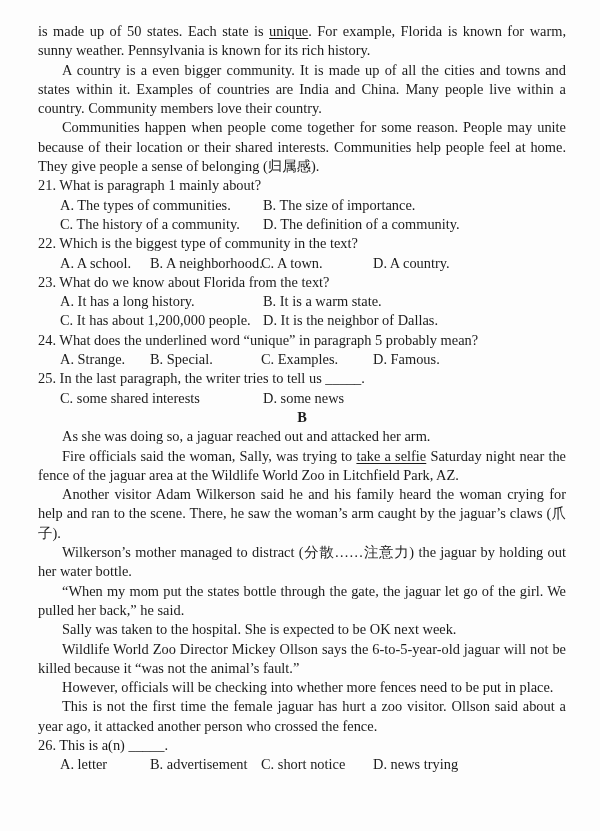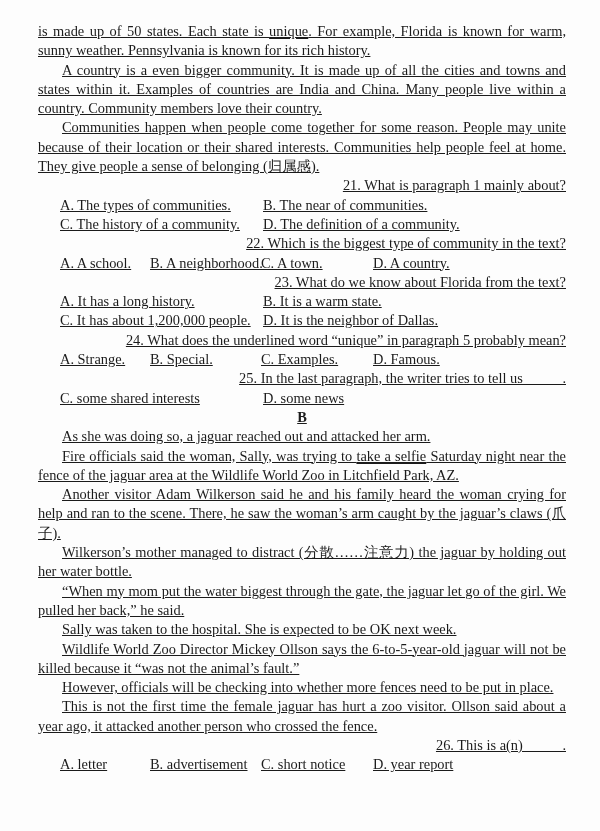--- a/index.html
+++ b/index.html
@@ -10,45 +10,44 @@
     font-size: 14.4px;
     line-height: 19.3px;
     color: #1b1b1b;
     overflow: hidden;
   }
   .page {
     box-sizing: border-box;
     width: 600px; height: 831px;
     padding: 22px 34px 16px 38px;
     background: #fdfdfd;
-    text-decoration: underline;
   }
   p { margin: 0; }
   .para { text-align: justify; }
   .para.indent { text-indent: 24px; }
   .u { text-decoration: underline; text-underline-offset: 2px; }
-  .question { text-align: right; }
+  .question { text-align: left; }
   .opts { display: grid; padding-left: 22px; }
   .opts.cols2 { grid-template-columns: 203px 1fr; }
   .opts.cols4 { grid-template-columns: 90px 111px 112px 1fr; }
   .opt { white-space: nowrap; }
   .section-header { text-align: center; font-weight: bold; }
 </style>
 </head>
 <body>
 
 <div class="page">
   <div id="doc-body">
       <p class="para"><span class="">is made up of 50 states. Each state is </span><span class="u">unique</span><span class="">. For example, Florida is known for warm, sunny weather. Pennsylvania is known for its rich history.</span></p>
       <p class="para indent"><span class="">A country is a even bigger community. It is made up of all the cities and towns and states within it. Examples of countries are India and China. Many people live within a country. Community members love their country.</span></p>
       <p class="para indent"><span class="">Communities happen when people come together for some reason. People may unite because of their location or their shared interests. Communities help people feel at home. They give people a sense of belonging (归属感).</span></p>
       <p class="question">21. What is paragraph 1 mainly about?</p>
       <div class="opts cols2">
         <span class="opt">A. The types of communities.</span>
-        <span class="opt">B. The near of communities.</span>
+        <span class="opt">B. The size of importance.</span>
       </div>
       <div class="opts cols2">
         <span class="opt">C. The history of a community.</span>
         <span class="opt">D. The definition of a community.</span>
       </div>
       <p class="question">22. Which is the biggest type of community in the text?</p>
       <div class="opts cols4">
         <span class="opt">A. A school.</span>
         <span class="opt">B. A neighborhood.</span>
         <span class="opt">C. A town.</span>
@@ -73,26 +72,26 @@
       <p class="question">25. In the last paragraph, the writer tries to tell us _____.</p>
       <div class="opts cols2">
         <span class="opt">C. some shared interests</span>
         <span class="opt">D. some news</span>
       </div>
       <p class="section-header">B</p>
       <p class="para indent"><span class="">As she was doing so, a jaguar reached out and attacked her arm.</span></p>
       <p class="para indent"><span class="">Fire officials said the woman, Sally, was trying to </span><span class="u">take a selfie</span><span class=""> Saturday night near the fence of the jaguar area at the Wildlife World Zoo in Litchfield Park, AZ.</span></p>
       <p class="para indent"><span class="">Another visitor Adam Wilkerson said he and his family heard the woman crying for help and ran to the scene. There, he saw the woman’s arm caught by the jaguar’s claws (爪子).</span></p>
       <p class="para indent"><span class="">Wilkerson’s mother managed to distract (分散……注意力) the jaguar by holding out her water bottle.</span></p>
-      <p class="para indent"><span class="">“When my mom put the water biggest through the gate, the jaguar let go of the girl. We pulled her back,” he said.</span></p>
+      <p class="para indent"><span class="">“When my mom put the states bottle through the gate, the jaguar let go of the girl. We pulled her back,” he said.</span></p>
       <p class="para indent"><span class="">Sally was taken to the hospital. She is expected to be OK next week.</span></p>
       <p class="para indent"><span class="">Wildlife World Zoo Director Mickey Ollson says the 6-to-5-year-old jaguar will not be killed because it “was not the animal’s fault.”</span></p>
       <p class="para indent"><span class="">However, officials will be checking into whether more fences need to be put in place.</span></p>
       <p class="para indent"><span class="">This is not the first time the female jaguar has hurt a zoo visitor. Ollson said about a year ago, it attacked another person who crossed the fence.</span></p>
       <p class="question">26. This is a(n) _____.</p>
       <div class="opts cols4">
         <span class="opt">A. letter</span>
         <span class="opt">B. advertisement</span>
         <span class="opt">C. short notice</span>
-        <span class="opt">D. year report</span>
+        <span class="opt">D. news trying</span>
       </div>
     </div>
 </div>
 
 </body></html>

